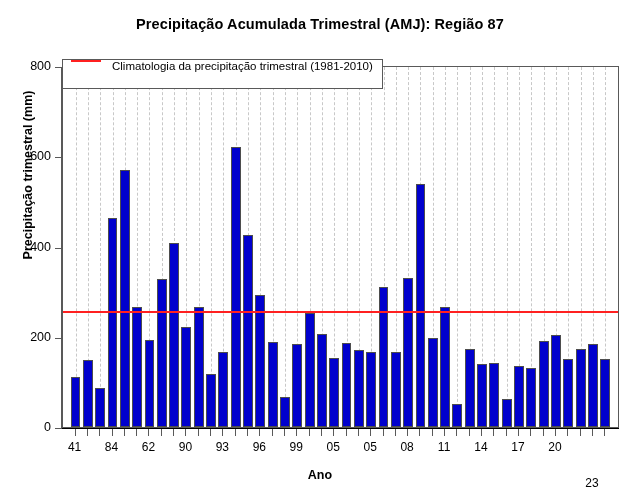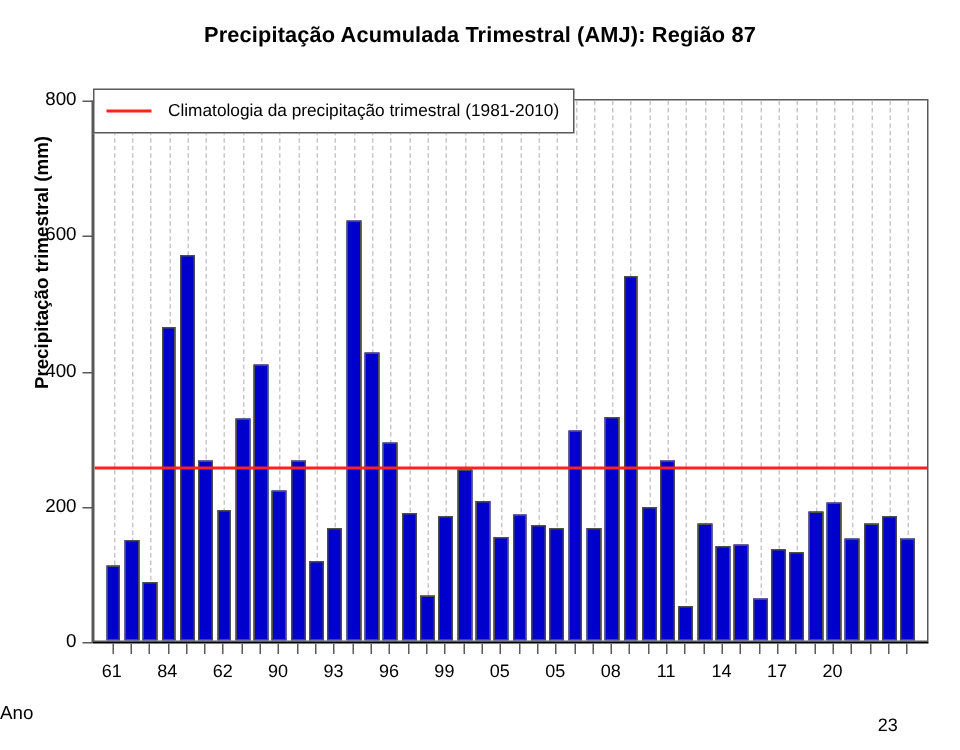--- a/index.html
+++ b/index.html
@@ -45,22 +45,23 @@
     transform: rotate(-90deg);
     transform-origin: center center;
   }
 
   
   #xlabel {
     position: absolute;
     left: 0;
     top: 468px;
     width: 640px;
+    text-align: center;
     font-size: 12.5px;
-    font-weight: normal;
+    font-weight: bold;
   }
 
   
   #plot-frame {
     position: absolute;
     left: 62px;
     top: 66px;
     width: 557px;
     height: 362px;
     border: 1px solid #595959;
@@ -105,21 +106,20 @@
   
   #legend {
     position: absolute;
     left: 62px;
     top: 59px;
     height: 30px;
     background: #ffffff;
     border: 1px solid #595959;
     box-sizing: border-box;
     display: flex;
-    align-items: center;
     padding: 0 9px 0 8px;
     z-index: 6;
   }
   #legend-swatch {
     width: 30px;
     height: 0;
     border-top: 2px solid #ff2020;
     margin-right: 11px;
     flex: 0 0 auto;
   }
@@ -308,21 +308,21 @@
     <div class="ytick-label" style="top: 420px;">0</div>
     <div class="ytick-line" style="top: 337.75px;"></div>
     <div class="ytick-label" style="top: 329.75px;">200</div>
     <div class="ytick-line" style="top: 247.5px;"></div>
     <div class="ytick-label" style="top: 239.5px;">400</div>
     <div class="ytick-line" style="top: 157.25px;"></div>
     <div class="ytick-label" style="top: 149.25px;">600</div>
     <div class="ytick-line" style="top: 67px;"></div>
     <div class="ytick-label" style="top: 59px;">800</div>
     <div class="xtick-line" style="left: 74.5639px;"></div>
-    <div class="xtick-label" style="left: 74.5639px;">61</div>
+    <div class="xtick-label" style="left: 74.5639px;">41</div>
     <div class="xtick-line" style="left: 86.8815px;"></div>
     <div class="xtick-line" style="left: 99.199px;"></div>
     <div class="xtick-line" style="left: 111.517px;"></div>
     <div class="xtick-label" style="left: 111.517px;">84</div>
     <div class="xtick-line" style="left: 123.834px;"></div>
     <div class="xtick-line" style="left: 136.152px;"></div>
     <div class="xtick-line" style="left: 148.469px;"></div>
     <div class="xtick-label" style="left: 148.469px;">62</div>
     <div class="xtick-line" style="left: 160.787px;"></div>
     <div class="xtick-line" style="left: 173.104px;"></div>

